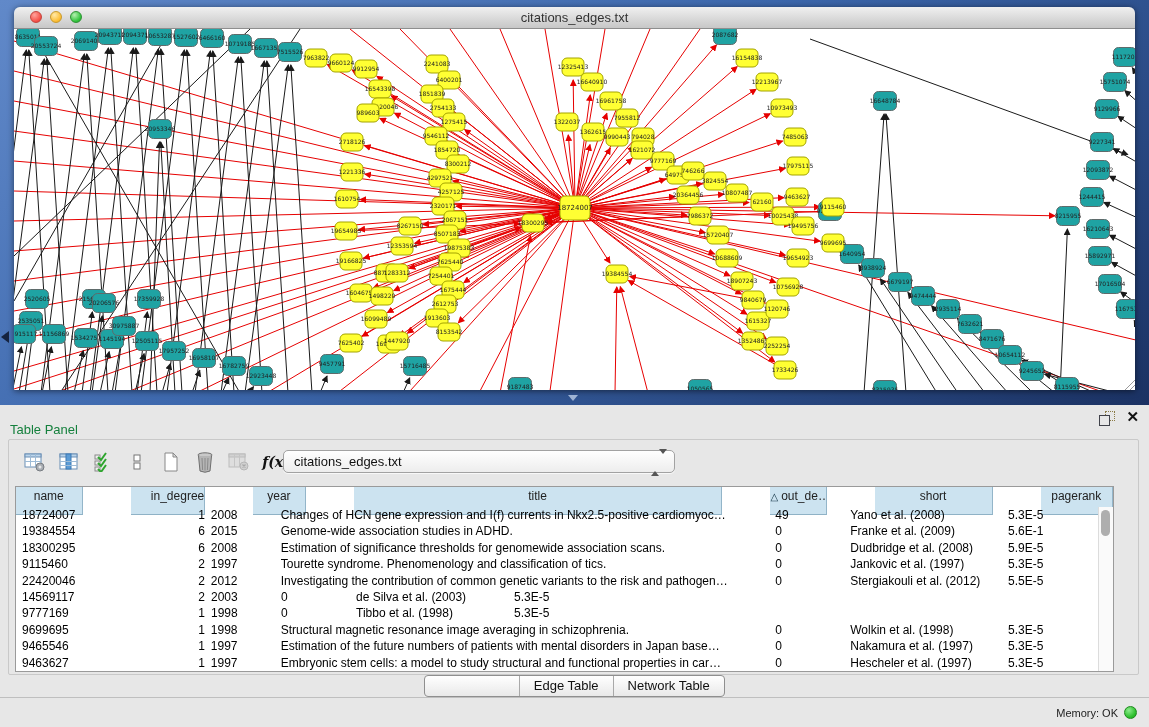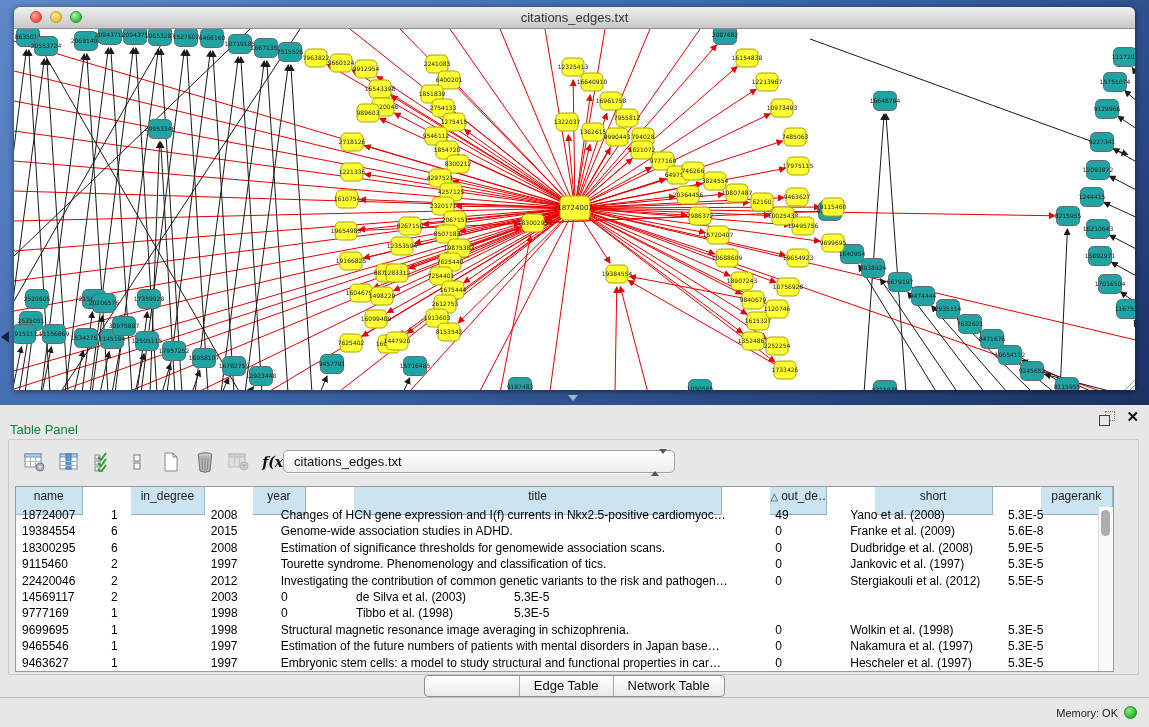--- a/index.html
+++ b/index.html
@@ -49,21 +49,21 @@
   
   .tablewrap{position:absolute;left:6px;top:46px;width:1099px;height:186px;background:#fff;
     border:1px solid #9A9A9A;box-sizing:border-box;overflow:hidden;}
   .thead{display:flex;height:28px;gap:48px;}
   .th{box-sizing:border-box;background:#CCE3F0;border-right:1px solid #93B5C9;border-bottom:1px solid #8FB2C6;
     font-size:12px;color:#222;text-align:center;line-height:19px;overflow:hidden;white-space:nowrap;}
   .sort-tri{font-size:10px;margin-right:3px;color:#134;}
   .tbody{position:absolute;left:0;top:20px;right:14px;bottom:0;overflow:hidden;}
   .tr{display:flex;height:16.4px;line-height:16.4px;}
   .td{box-sizing:border-box;padding-left:6px;font-size:12px;color:#000;white-space:nowrap;overflow:hidden;}
-  .c0{width:89px;}.c1{width:100px;}.c2{width:70px;}.c3{width:495px;}.c4{width:75px;}.c5{width:158px;}.c6{width:97px;}
+  .c0{width:89px;}.c1{width:100px;text-align:right;}.c2{width:70px;}.c3{width:495px;}.c4{width:75px;}.c5{width:158px;}.c6{width:97px;}
   .vscroll{position:absolute;right:0;top:20px;bottom:0;width:14px;background:#FAFAFA;border-left:1px solid #DCDCDC;}
   .vthumb{position:absolute;left:2px;top:3px;width:9px;height:26px;border-radius:5px;background:#AEAEAE;}
   
   .tabs{position:absolute;left:0;top:270px;width:1149px;text-align:center;}
   .seg{display:inline-flex;border:1px solid #8F8F8F;border-radius:4px;overflow:hidden;height:20px;
     background:linear-gradient(#FFFFFF,#E9E9E9);box-shadow:0 1px 0 rgba(255,255,255,.7);}
   .seg .segbtn{padding:0 14px;font-size:13px;line-height:20px;color:#111;border-left:1px solid #A9A9A9;cursor:default;}
   .seg .segbtn:first-child{border-left:none;margin-top:41px;}
   .seg .selected{background:linear-gradient(#8D8D8D,#6A6A6A);color:#EFEFEF;}
   
@@ -946,21 +946,21 @@
               <div class="td c5">Yano et al. (2008)</div>
               <div class="td c6">5.3E-5</div>
             </div>
             <div class="tr">
               <div class="td c0">19384554</div>
               <div class="td c1">6</div>
               <div class="td c2">2015</div>
               <div class="td c3">Genome-wide association studies in ADHD.</div>
               <div class="td c4">0</div>
               <div class="td c5">Franke et al. (2009)</div>
-              <div class="td c6">5.6E-8</div>
+              <div class="td c6">5.6E-1</div>
             </div>
             <div class="tr">
               <div class="td c0">18300295</div>
               <div class="td c1">6</div>
               <div class="td c2">2008</div>
               <div class="td c3">Estimation of significance thresholds for genomewide association scans.</div>
               <div class="td c4">0</div>
               <div class="td c5">Dudbridge et al. (2008)</div>
               <div class="td c6">5.9E-5</div>
             </div>

